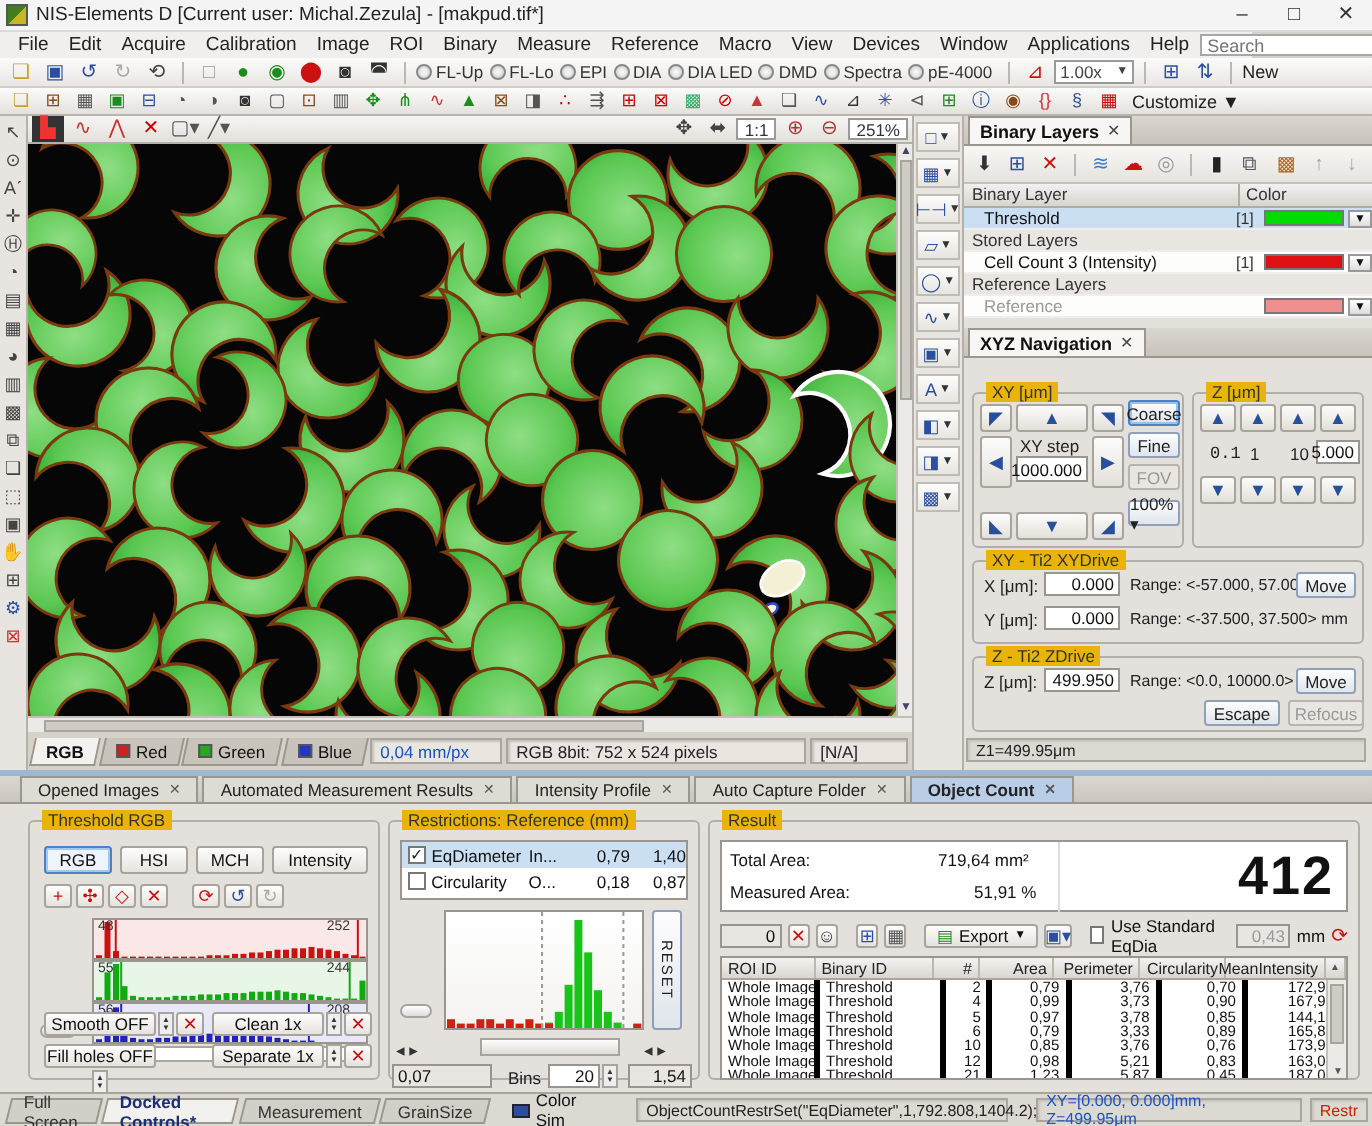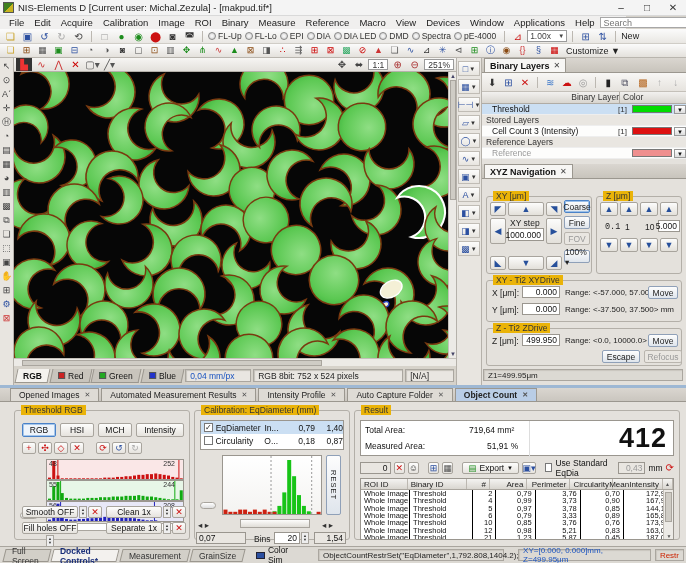--- a/index.html
+++ b/index.html
@@ -50,21 +50,21 @@
   .rtool .dd { font-size:6px; color:#333; }
   
   #panels { left:481px; top:58px; width:205px; height:327px; background:#e4e1dc; border-left:1px solid #b5b1aa; }
   .ptabrow { height:15px; background:linear-gradient(#dad6d0,#c8c4bc); display:flex; align-items:flex-end; padding-left:2px; border-bottom:1px solid #9b978f; }
   .ptab { height:14px; background:#f7f6f4; border:1px solid #9b978f; border-bottom:none; font-size:9px; font-weight:bold; padding:0 5px; display:inline-flex; align-items:center; gap:4px; }
   .ptab .x { font-size:8px; font-weight:normal; color:#444; }
   .ptoolbar { height:19px; background:linear-gradient(#f8f7f5,#e6e3de); border-bottom:1px solid #c4c0b9; display:flex; align-items:center; gap:2px; padding:0 3px; }
   
   #bl-table { width:100%; font-size:9px; }
   #bl-header { display:flex; height:12px; background:linear-gradient(#f2f1ef,#d8d5cf); border-bottom:1px solid #b0aca5; font-size:8.5px; color:#333; }
-  #bl-header .c1 { flex:1; padding-left:4px; border-right:1px solid #b0aca5;text-align:right; }
+  #bl-header .c1 { flex:1; padding-left:4px; border-right:1px solid #b0aca5; }
   #bl-header .c2 { width:66px; padding-left:3px; }
   .bl-row { display:flex; height:11px; align-items:center; font-size:8.5px; background:#fdfdfc; border-bottom:1px solid #eee; }
   .bl-row.group { background:#e9e6e1; color:#333; }
   .bl-row.sel { background:#cbdff3; }
   .bl-row .nm { flex:1; padding-left:10px; white-space:nowrap; overflow:hidden; }
   .bl-row.group .nm { padding-left:4px; }
   .bl-row .badge { width:14px; font-size:8px; color:#333; }
   .bl-row .sw { width:40px; height:8px; border:1px solid #777; }
   .bl-row .dd { width:12px; height:9px; border:1px solid #999; background:linear-gradient(#fff,#ddd); font-size:6px; text-align:center; line-height:8px; margin-left:2px; }
   .bl-row.dis .nm { color:#999; }
@@ -90,21 +90,21 @@
   .redx { color:#cc1111; font-size:9px; border:1px solid #a8a49d; background:linear-gradient(#fdfdfc,#e6e3de); width:14px; height:12px; display:inline-flex; align-items:center; justify-content:center; border-radius:2px; }
   .spin { width:8px; height:12px; border:1px solid #a8a49d; background:#eee; display:inline-flex; flex-direction:column; align-items:center; justify-content:center; font-size:4px; color:#333; line-height:4px; }
   .procbtn { height:12px; border:1px solid #a8a49d; background:linear-gradient(#fdfdfc,#e6e3de); font-size:8.5px; display:inline-flex; align-items:center; justify-content:center; border-radius:2px; }
   .restr-row { display:flex; height:13px; align-items:center; font-size:8.5px; }
   .restr-row.sel { background:#cbdff3; }
   .restr-row .cb { width:9px; height:9px; border:1px solid #777; background:#fff; margin:0 3px; font-size:8px; line-height:8px; text-align:center; color:#222; }
   #result-table { position:absolute; border:1px solid #9a968f; background:#fff; overflow:hidden; }
   .rt-head { display:flex; background:linear-gradient(#f4f3f1,#d9d6d0); border-bottom:1px solid #aaa69f; height:11px; font-size:8px; color:#222; }
   .rt-head span { border-right:1px solid #bcb8b1; padding:0 3px; display:flex; align-items:center; }
   .rt-row { display:flex; height:7.3px; font-size:7.5px; color:#111; }
-  .rt-row span { border-right:1px solid #000000; padding:0 3px; display:flex; align-items:center; overflow:hidden; white-space:nowrap; }
+  .rt-row span { border-right:3px solid #000000; padding:0 3px; display:flex; align-items:center; overflow:hidden; white-space:nowrap; }
   .num { justify-content:flex-end; }
   
   #statusbar { left:0; top:546px; width:686px; height:17px; background:#dcd9d3; border-top:1px solid #a9a59e; display:flex; align-items:center; font-size:8.5px; padding-left:4px; gap:4px; }
   .stab { height:13px; padding:0 7px; display:inline-flex; align-items:center; background:#d2cfc8; border:1px solid #9b978f; transform:skewX(-14deg); font-size:8.5px; color:#333; }
   .stab > span { transform:skewX(14deg); }
   .stab.active { background:#f3f1ee; }
   .stab.active > span { font-weight:bold; color:#1a2f7a; }
   .sfield { height:12px; border:1px solid #aaa69f; box-shadow:inset 1px 1px 1px #c9c5be; display:inline-flex; align-items:center; padding:0 4px; color:#222; background:#dcd9d3; }
 </style>
 </head>
@@ -905,21 +905,21 @@
           <span class="procbtn" style="width: 56px;">Separate 1x</span>
           <span class="spin">
             <span>▲</span>
             <span>▼</span>
           </span>
           <span class="redx">✕</span>
         </div>
       </div>
 
     <div class="group-box" style="left:194px;top:8px;width:156px;height:130px">
-      <span class="gtitle">Calibration:  EqDiameter  (mm)</span>
+      <span class="gtitle">Restrictions:  Reference  (mm)</span>
     </div>
     <div class="hbox" style="left:200px;top:18px;width:144px;height:30px;background:#fff" id="restr-list">
         <div class="restr-row sel">
           <span class="cb">✓</span>
           <span style="width: 52px;">EqDiameter</span>
           <span style="width: 28px;">In...</span>
           <span class="num" style="width: 26px; text-align: right;">0,79</span>
           <span class="num" style="width: 30px; text-align: right;">1,40</span>
         </div>
         <div class="restr-row">

